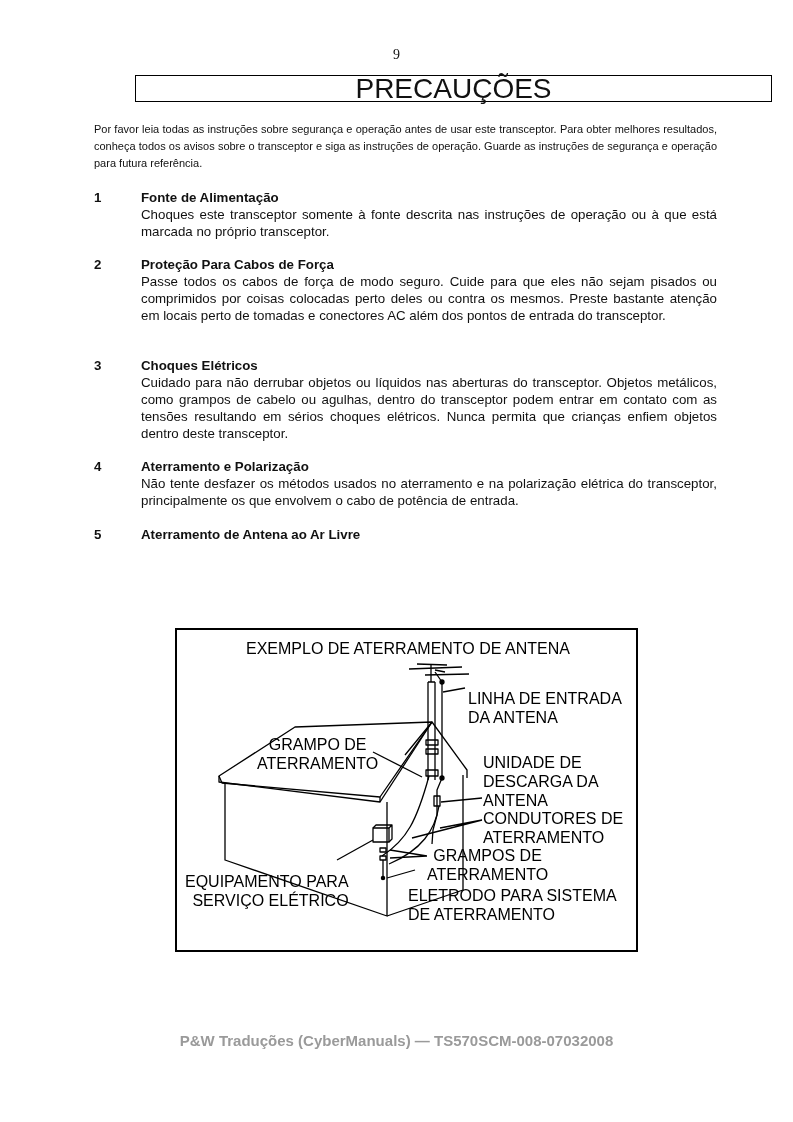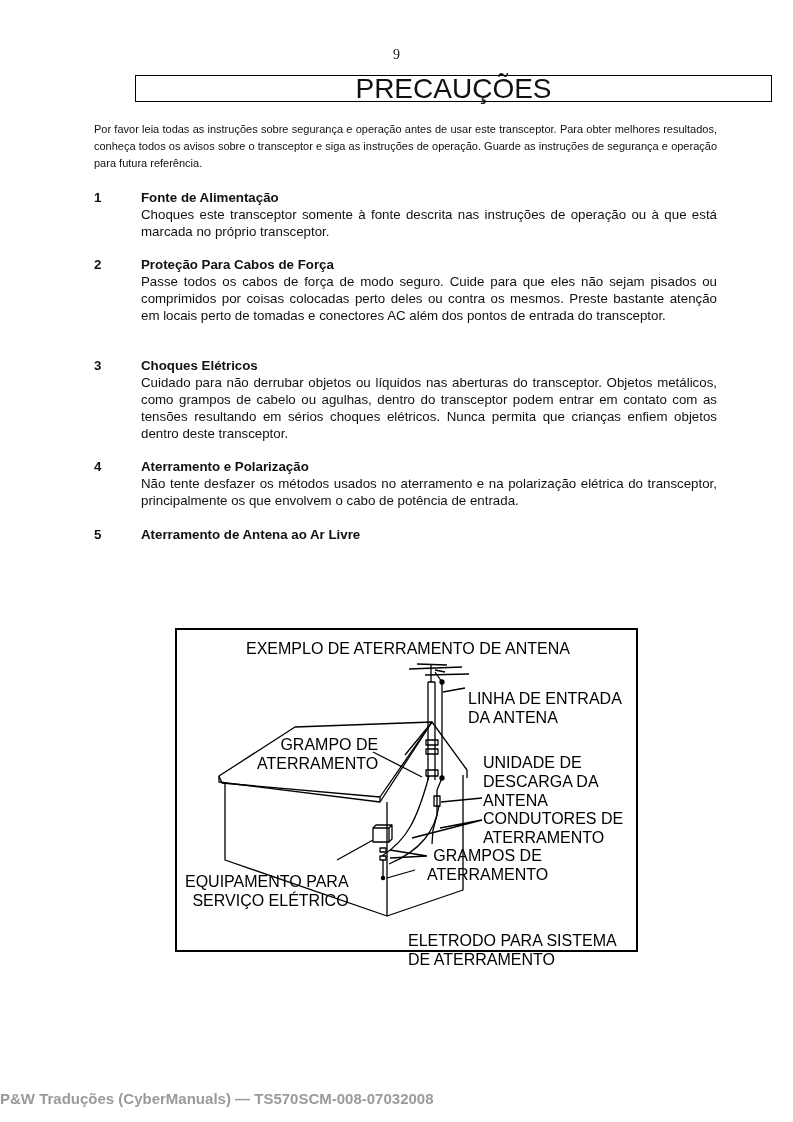--- a/index.html
+++ b/index.html
@@ -15,21 +15,21 @@
   .item { position: absolute; left: 94px; width: 623px; font-size: 13.3px; line-height: 17px; }
   .item .num { position: absolute; left: 0; top: 0; font-weight: bold; }
   .item .body { margin-left: 47px; }
   .item .head { font-weight: bold; }
   .item .text { text-align: justify; }
   .figure { position: absolute; left: 175px; top: 628px; width: 463px; height: 324px;
             border: 2px solid #000; box-sizing: border-box; }
   .figure svg { position: absolute; left: 0; top: 0; }
   .fig-label { position: absolute; font-size: 16px; line-height: 19px; color: #000;
                font-family: "Liberation Sans", sans-serif; white-space: nowrap; }
-  .footer { position: absolute; top: 1090px; left: 0; width: 793px; 
+  .footer { position: absolute; top: 1032px; left: 0; width: 793px; text-align: center;
             font-size: 15px; font-weight: bold; color: #9a9a9a; }
 </style>
 </head>
 <body>
 
 <div class="page-num">9</div>
 
 <div class="title-box">PRECAUÇÕES</div>
 
 <div class="intro">Por favor leia todas as instruções sobre segurança e operação antes de usar este transceptor. Para obter melhores resultados, conheça todos os avisos sobre o transceptor e siga as instruções de operação. Guarde as instruções de segurança e operação para futura referência.</div>
@@ -124,21 +124,21 @@
     </g>
   </svg>
 
   <div class="fig-label" style="left:69px; top:9px; font-size:16px;">EXEMPLO DE ATERRAMENTO DE ANTENA</div>
 
   <div class="fig-label" style="left:291px; top:59px;">
     <div>LINHA DE ENTRADA</div>
     <div>DA ANTENA</div>
   </div>
 
-  <div class="fig-label" style="left:80px; top:105px; text-align:right;">
+  <div class="fig-label" style="left:80px; top:105px; text-align:center;">
     <div>GRAMPO DE</div>
     <div>ATERRAMENTO</div>
   </div>
 
   <div class="fig-label" style="left:306px; top:123px;">
     <div>UNIDADE DE</div>
     <div>DESCARGA DA</div>
     <div>ANTENA</div>
   </div>
 
@@ -150,19 +150,19 @@
   <div class="fig-label" style="left:250px; top:216px;text-align:center;">
     <div>GRAMPOS DE</div>
     <div>ATERRAMENTO</div>
   </div>
 
   <div class="fig-label" style="left:8px; top:242px;text-align:right;">
     <div>EQUIPAMENTO PARA</div>
     <div>SERVIÇO ELÉTRICO</div>
   </div>
 
-  <div class="fig-label" style="left:231px; top:256px;margin-top:45px;">
+  <div class="fig-label" style="left:231px; top:256px;">
     <div>ELETRODO PARA SISTEMA</div>
     <div>DE ATERRAMENTO</div>
   </div>
 </div>
 
 <div class="footer">P&amp;W Traduções (CyberManuals) — TS570SCM-008-07032008</div>
 
 </body></html>

